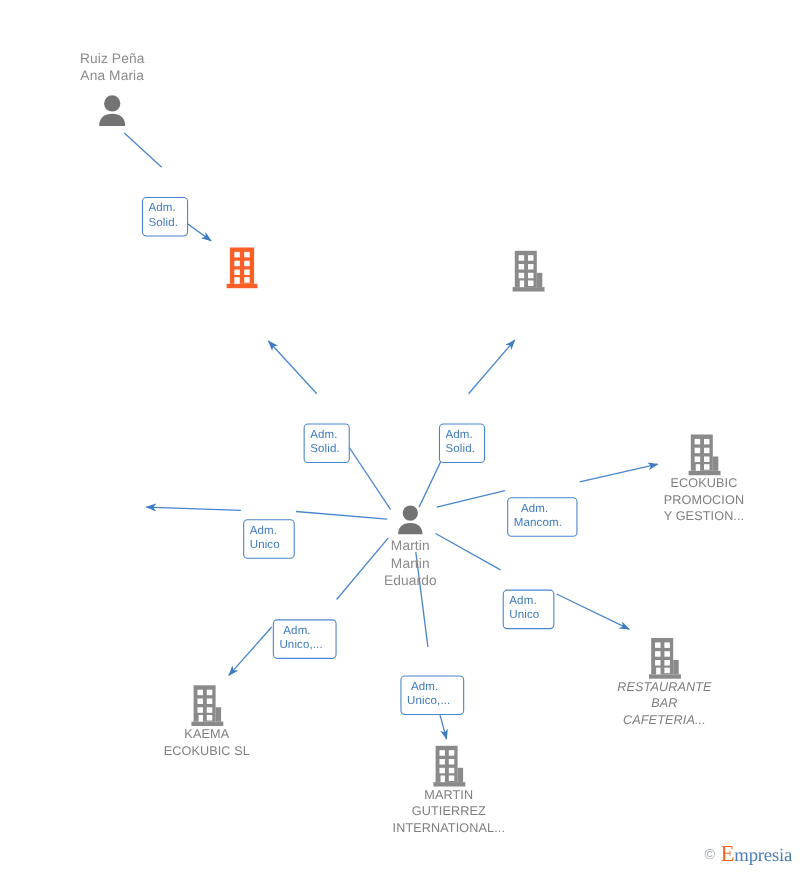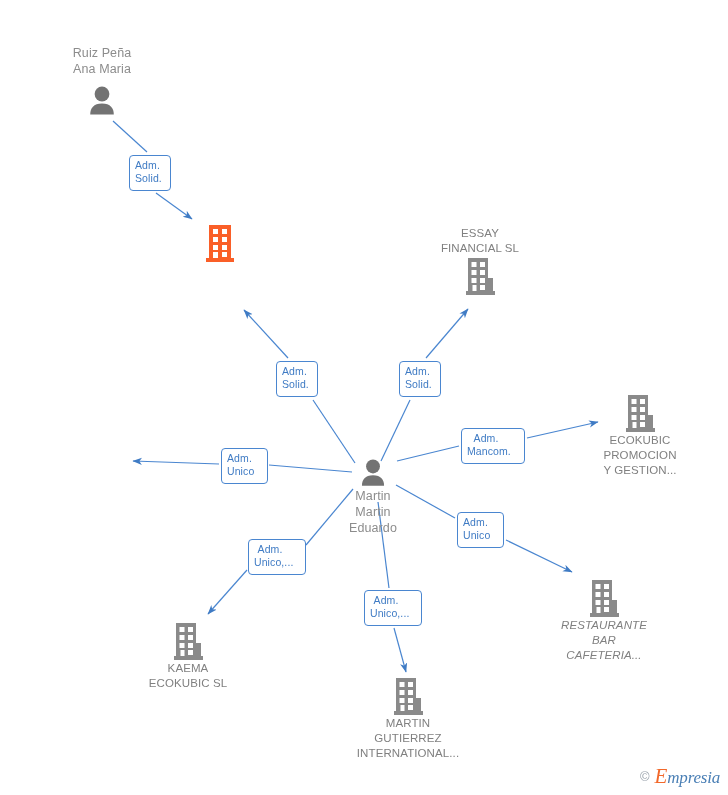--- a/index.html
+++ b/index.html
@@ -60,37 +60,37 @@
     border: 1px solid #4a86d0;
     border-radius: 4px;
     background: #ffffff;
     color: #3f7bc4;
     font-size: 10.5px;
     line-height: 13px;
     text-align: center;
     padding: 3px 19px 4px 5px;
     white-space: pre-line;
     letter-spacing: 0.1px;
+    margin-top: 24px;
   }
   .watermark {
     position: absolute;
     right: 8px;
     bottom: 6px;
     display: flex;
     align-items: center;
     gap: 5px;
     font-size: 16px;
   }
   .wm-c {
     color: #9aa3ac;
     font-size: 13px;
   }
   .wm-text {
     font-family: "Liberation Serif", serif;
-    font-style: italic;
     font-size: 17px;
     color: #4a7fb5;
     letter-spacing: -0.2px;
     text-align: right;
   }
   .wm-text .e {
     color: #f2682a;
     font-size: 21px;
   }
 </style>
@@ -153,22 +153,20 @@
         <rect x="18" y="14" width="5" height="5" fill="#ffffff"></rect>
         <rect x="9" y="22" width="5" height="5" fill="#ffffff"></rect>
         <rect x="18" y="22" width="5" height="5" fill="#ffffff"></rect>
         <rect x="9" y="29" width="5" height="6" fill="#ffffff"></rect>
         <rect x="18" y="29" width="5" height="5" fill="#ffffff"></rect>
       </svg>
     </div>
   </div>
 
   <div class="node" style="left:480px; top:226px;">
-    <div class="node-label">ESSAY
-FINANCIAL SL</div>
     <div class="icon-wrap">
       <svg width="34" height="40" viewBox="0 0 34 40">
         <rect x="5" y="2" width="20" height="33" fill="#8a8a8a"></rect>
         <rect x="25" y="22" width="5" height="13" fill="#8a8a8a"></rect>
         <rect x="3" y="35" width="29" height="4" fill="#8a8a8a"></rect>
         <rect x="8.5" y="6" width="5" height="5" fill="#ffffff"></rect>
         <rect x="17" y="6" width="5" height="5" fill="#ffffff"></rect>
         <rect x="8.5" y="14" width="5" height="5" fill="#ffffff"></rect>
         <rect x="17" y="14" width="5" height="5" fill="#ffffff"></rect>
         <rect x="8.5" y="22" width="5" height="5" fill="#ffffff"></rect>

